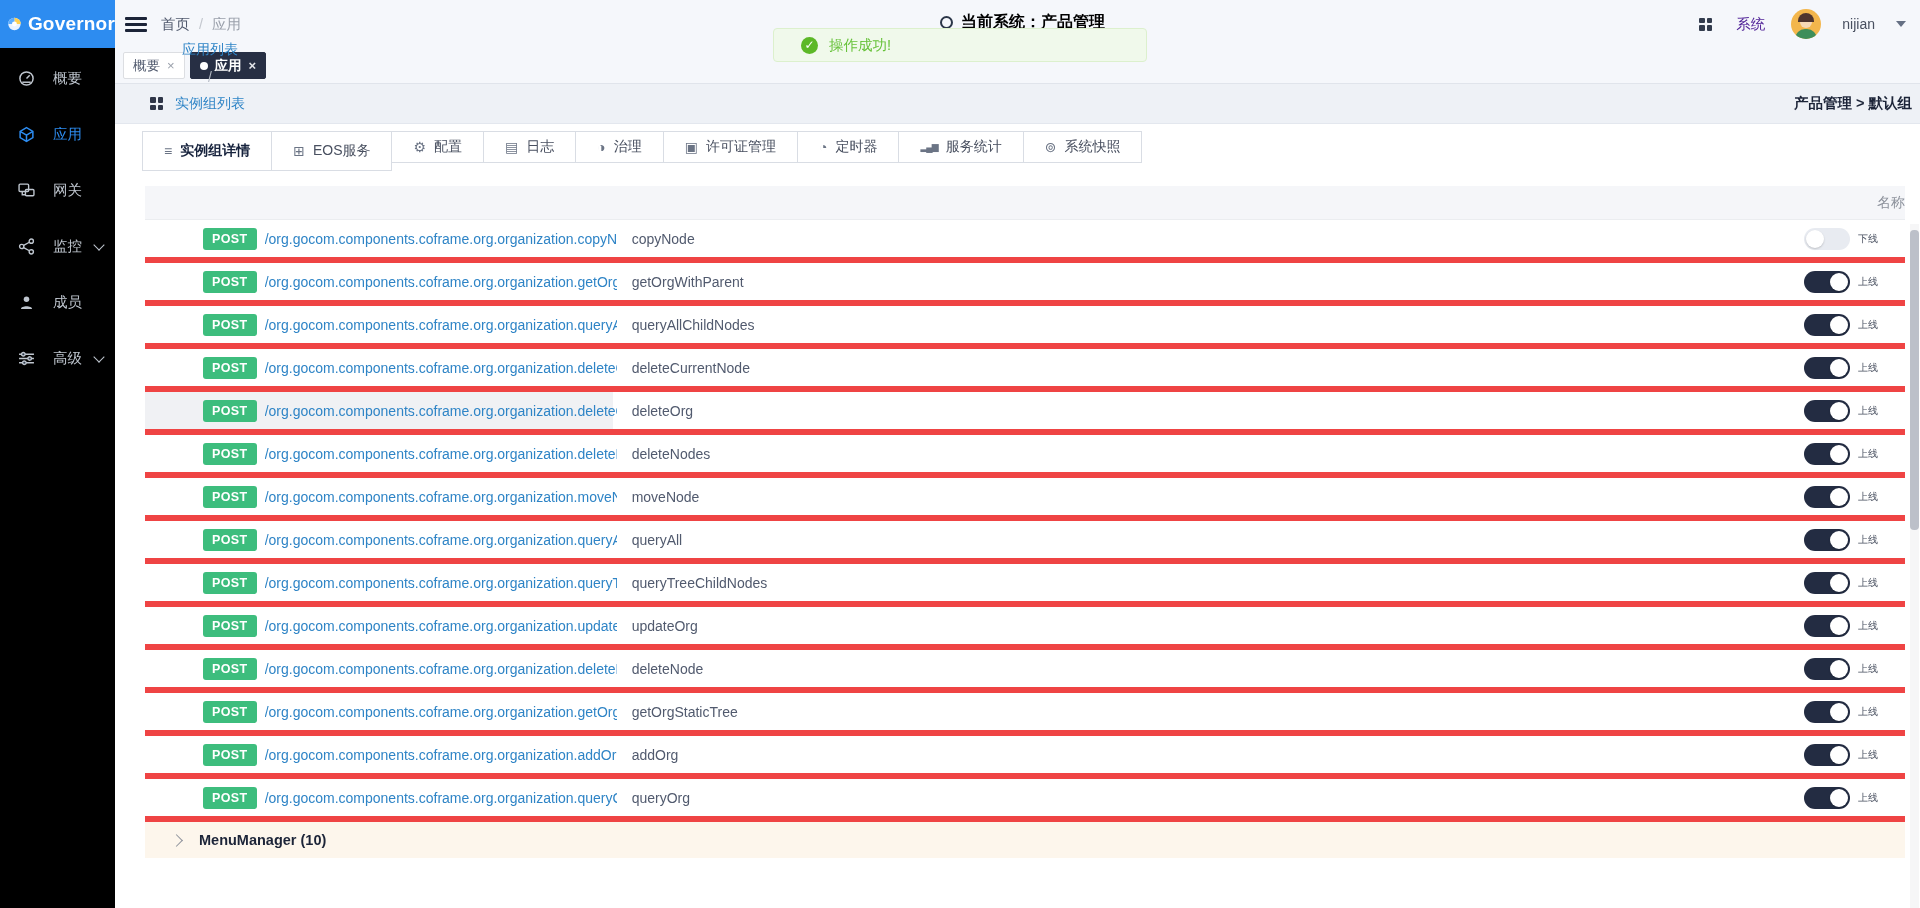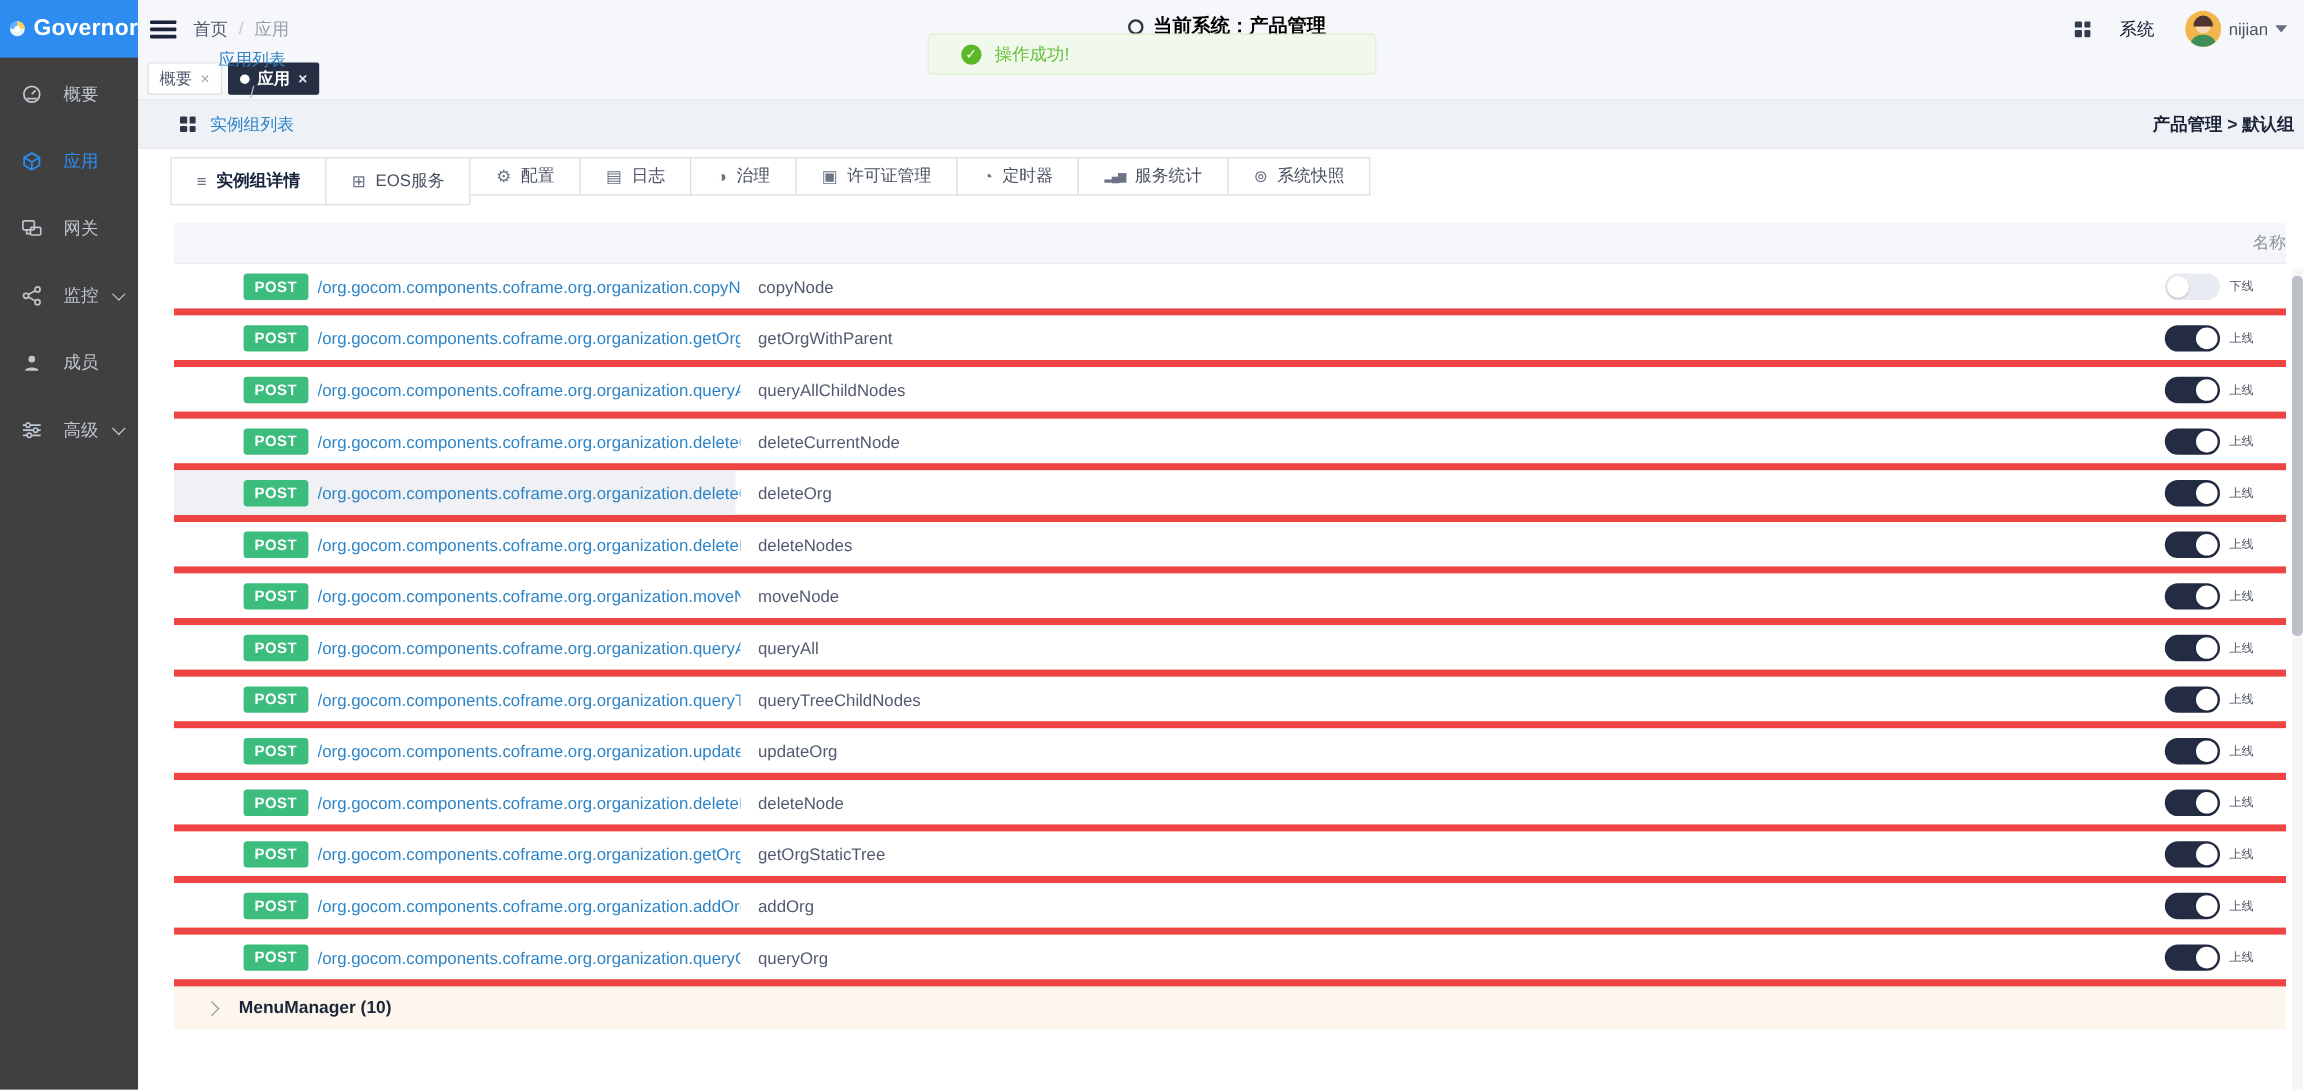--- a/index.html
+++ b/index.html
@@ -1,43 +1,43 @@
 <!DOCTYPE html>
 <html><head>
 <meta charset="utf-8">
 <style>
   * { margin:0; padding:0; box-sizing:border-box; }
   html,body { width:1920px; height:908px; overflow:hidden; background:#fff;
     font-family:"Liberation Sans","DejaVu Sans",sans-serif; }
 
   
-  .sidebar { position:absolute; left:0; top:0; width:115px; height:908px; background:#404040; z-index:5; }
+  .sidebar { position:absolute; left:0; top:0; width:115px; height:908px; background:#000000; z-index:5; }
   .logo { height:48px; background:#2d8cf0; display:flex; align-items:center; padding-left:7px; gap:6px; }
   .logo-txt { color:#fff; font-weight:bold; font-size:19px; letter-spacing:.2px; }
   .side-nav { padding-top:6px; }
   .side-item { height:48px; margin-bottom:8px; display:flex; align-items:center; padding-left:18px; gap:18px;
     color:#bfc6cf; font-size:14.5px; cursor:pointer; position:relative; }
   .side-item.active { color:#2d8cf0; }
   .side-item svg { width:17px; height:17px; flex:none; }
   .chev { width:8px; height:8px; border-right:1.6px solid #bfc6cf; border-bottom:1.6px solid #bfc6cf;
     transform:rotate(45deg); position:absolute; right:12px; top:19px; }
 
   
   .topbar { position:absolute; left:115px; top:0; right:0; height:48px; background:#f5f7fb;
     display:flex; align-items:center; }
   .burger { width:22px; height:15px; margin-left:10px; display:flex; flex-direction:column; justify-content:space-between; cursor:pointer; }
   .burger i { display:block; height:3px; background:#1c2438; border-radius:1px; }
   .tcrumb { margin-left:14px; font-size:14.5px; color:#515a6e; display:flex; gap:9px; align-items:center; }
   .tcrumb .sep { color:#c3c7ce; }
   .tcrumb .dim { color:#9aa0ab; }
   .top-right { margin-left:auto; display:flex; align-items:center; padding-right:14px; gap:26px; }
-  .sys-entry { display:flex; align-items:center; gap:24px; font-size:14.5px; color:#0f172a; cursor:pointer; }
+  .sys-entry { display:flex; align-items:center; gap:24px; font-size:14.5px; color:#4c1d95; cursor:pointer; }
   .grid4 { width:13px; height:13px; display:grid; grid-template-columns:1fr 1fr; grid-template-rows:1fr 1fr; gap:2px; }
   .grid4 i { background:#333c4e; border-radius:1px; }
-  .user-entry { display:flex; align-items:center; gap:6px; cursor:pointer;text-align:right; }
+  .user-entry { display:flex; align-items:center; gap:21px; cursor:pointer;text-align:right; }
   .avatar { width:30px; height:30px; border-radius:50%; background:#f3b64c; position:relative; overflow:hidden; }
   .avatar .hair { position:absolute; left:7px; top:4px; width:16px; height:9px; background:#4e342e; border-radius:8px 8px 0 0; }
   .avatar .face { position:absolute; left:9px; top:7px; width:12px; height:12px; background:#f7d9b6; border-radius:50%; }
   .avatar .shirt { position:absolute; left:4px; top:20px; width:22px; height:12px; background:#3e8e5a; border-radius:10px 10px 0 0; }
   .uname { font-size:14px; color:#495060; }
   .caret { width:0; height:0; border-left:5px solid transparent; border-right:5px solid transparent; border-top:6px solid #657084; }
 
   .sys-label { position:absolute; left:940px; top:12px; z-index:1; display:flex; align-items:center; gap:8px;
     color:#000000; font-size:16px; font-weight:bold; }
   .sys-label .ring { width:13px; height:13px; border:2px solid #2b3648; border-radius:50%; }

